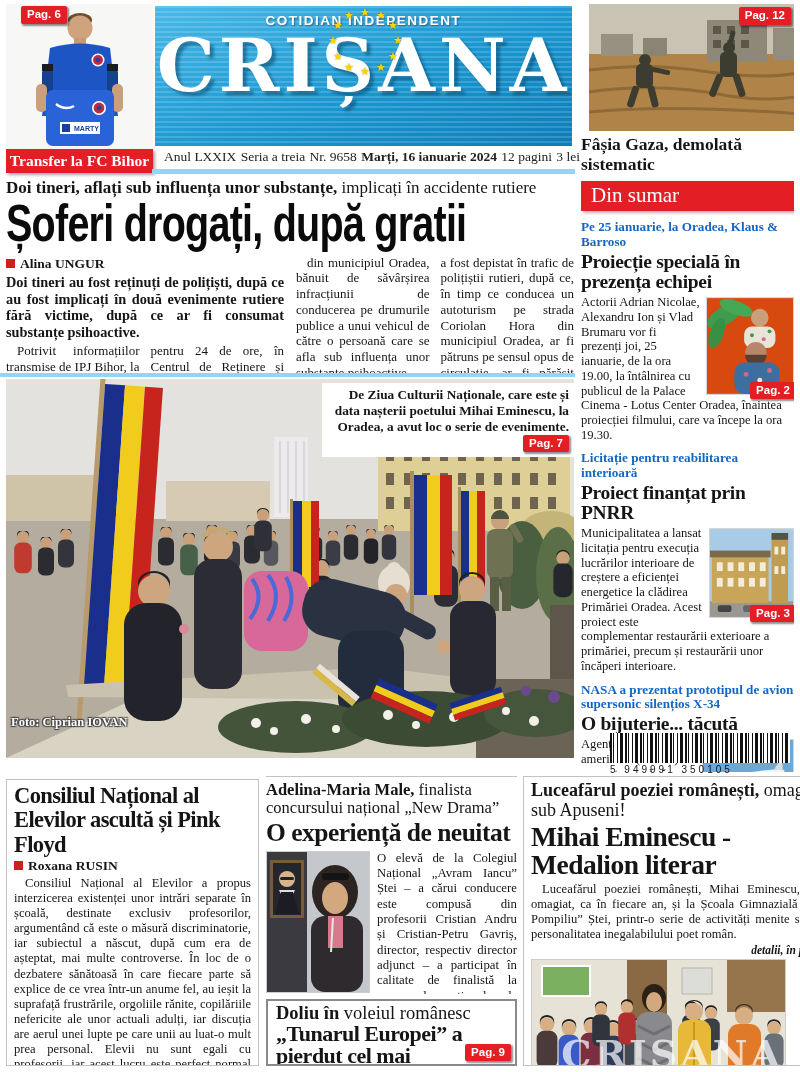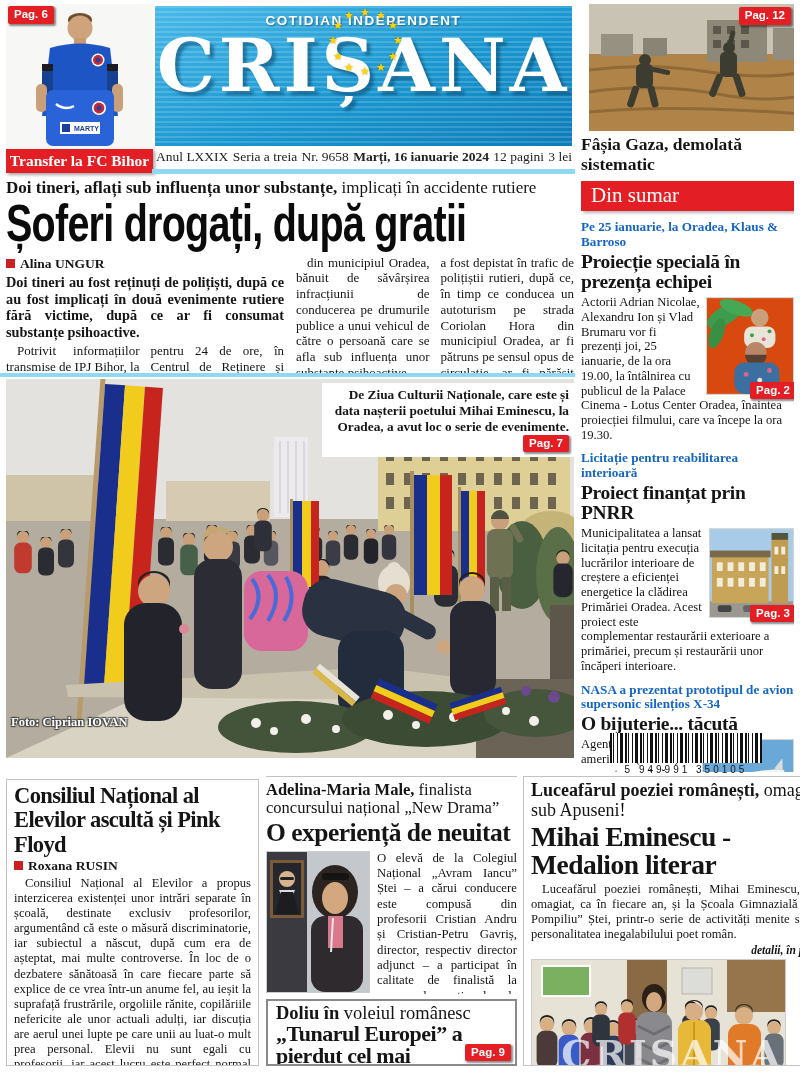--- a/index.html
+++ b/index.html
@@ -9,62 +9,62 @@
 
   
   .badge { display:inline-block; background:#e31e24; color:#fff;
            font-family:"Liberation Sans", sans-serif; font-weight:bold;
            font-size:11.5px; line-height:1; padding:3px 6px; border-radius:2px;
            box-shadow:1.5px 1.5px 2px rgba(0,0,0,.45); white-space:nowrap; }
 
   
   .promo { position:absolute; left:6px; top:4px; width:147px; height:169px; background:#fbfbfa; }
   .promo svg { position:absolute; left:0; top:0; }
-  .promo .badge { position:absolute; left:2px; top:2px; }
+  .promo .badge { position:absolute; left:15px; top:2px; }
   .promo-banner { position:absolute; left:0; bottom:0; width:147px; height:24px;
                   background:#e31e24; color:#fff; font-weight:bold; font-size:15.5px;
                   text-align:center; line-height:24px; box-shadow:2px 2px 3px rgba(0,0,0,.35); }
 
   
   .masthead { position:absolute; left:155px; top:6px; width:417px; height:140px;
     background:
       repeating-linear-gradient(180deg, rgba(255,255,255,.16) 0 2px, rgba(255,255,255,0) 2px 5px),
       linear-gradient(160deg, #49b9e9 0%, #1a97d0 55%, #0d7cb8 100%);
     overflow:hidden; }
   .masthead .tagline { text-align:center; color:#fff; font-family:"Liberation Sans", sans-serif;
       font-weight:bold; font-size:13.5px; letter-spacing:1.5px; padding-top:7px;
       text-shadow:1px 1px 2px rgba(5,60,100,.6); position:relative; z-index:1; }
   .masthead .title { text-align:center; color:#fff; font-family:"DejaVu Serif", serif;
       font-weight:bold; font-size:73px; line-height:1.02; letter-spacing:4px;
       text-shadow:4px 4px 3px rgba(6,62,100,.5); position:relative; z-index:1; }
   .stars { position:absolute; left:0; top:0; width:100%; height:100%; z-index:2; pointer-events:none; }
   .stars span { position:absolute; color:#ffd400; font-size:11px;
                 text-shadow:0 0 2px rgba(120,90,0,.6); }
 
-  .info-row { position:absolute; left:156px; top:147px; width:416px; height:20px;
+  .info-row { position:absolute; left:164px; top:147px; width:416px; height:20px;
       display:flex; justify-content:space-between; align-items:center; font-size:13.5px; color:#222; }
   .info-row .b { font-weight:bold; }
   .rule-cyan-top { position:absolute; left:152px; top:169px; width:423px; height:5px; background:#8fd8f2; }
 
   
   .sidebar { position:absolute; left:581px; top:4px; width:213px; height:768px; overflow:hidden; }
   .gaza-photo { position:relative; width:213px; height:127px;padding-left:8px; }
   .gaza-photo .badge { position:absolute; right:3px; top:3px; }
   .gaza-title { font-size:17.5px; font-weight:bold; line-height:1.12; margin-top:4px; }
   .sumar-banner { margin-top:7px; background:#e31e24; color:#fff; font-weight:normal;
       font-size:21px; line-height:1.2; padding:2px 10px 3px; box-shadow:2px 2px 3px rgba(0,0,0,.3); }
   .sumar-item { margin-top:9px; overflow:hidden; }
   .kicker-blue { color:#1566c4; font-weight:bold; font-size:13.2px; line-height:1.12; }
   .sumar-title { font-size:19.5px; font-weight:bold; line-height:1.03; margin:2px 0 3px; letter-spacing:-0.3px; }
   .sumar-body { font-size:12.6px; line-height:1.17; }
   .sumar-fig { float:right; margin:2px 0 2px 6px; position:relative; }
   .sumar-fig .badge { position:absolute; right:-2px; bottom:-4px; }
   .sumar-fig svg { display:block; border:1px solid #d5d5d5; }
 
-  .barcode { position:absolute; left:610px; top:733px; width:152px; text-align:center; }
+  .barcode { position:absolute; left:610px; top:733px; width:180px; }
   .barcode .bars { height:30px;
      background:repeating-linear-gradient(90deg,#111 0 2px,#fff 2px 3px,#111 3px 4px,#fff 4px 7px,#111 7px 8px,#fff 8px 10px,#111 10px 13px,#fff 13px 15px); }
   .barcode .digits { font-family:"Liberation Sans", sans-serif; font-size:10px; letter-spacing:3px; margin-top:1px; }
 
   
   .lead-art { position:absolute; left:6px; top:179px; width:569px; height:194px; overflow:hidden; }
   .lead-kicker { font-size:17px; line-height:1.1; }
   .lead-kicker .kb { font-weight:bold; }
   .lead-headline { margin-top:1px; height:50px; }
   .lead-headline span { display:inline-block; font-family:"Liberation Sans", sans-serif;

